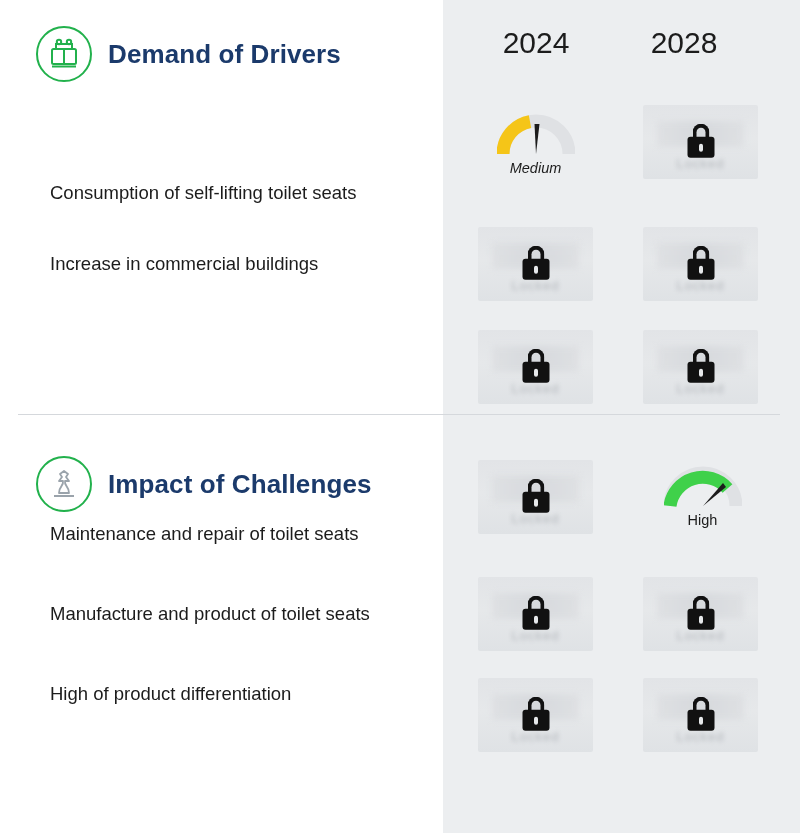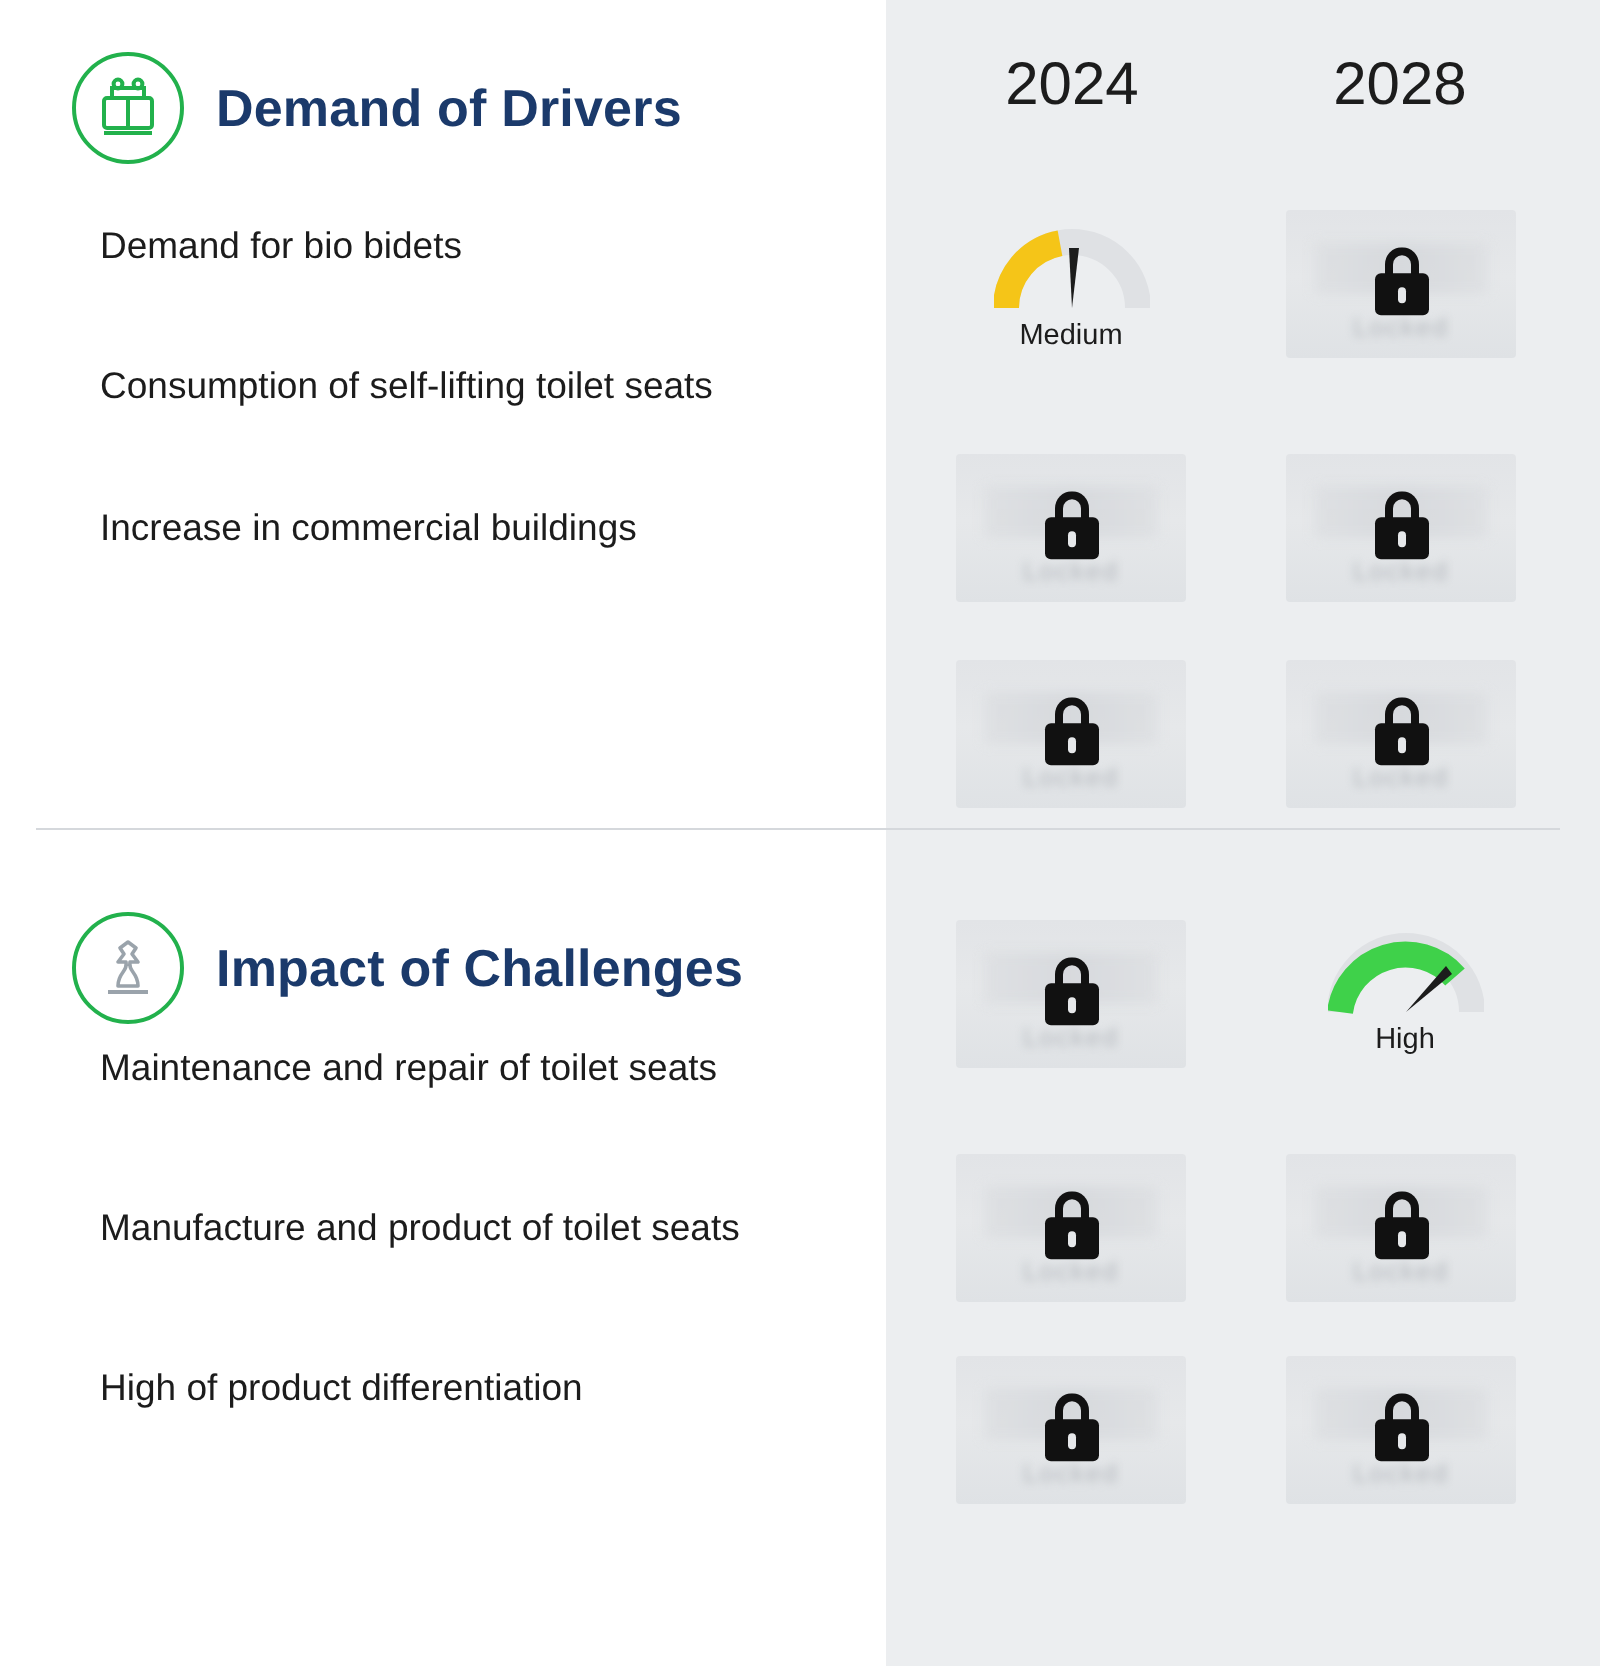--- a/index.html
+++ b/index.html
@@ -66,21 +66,21 @@
   
   .col-head {
     position: absolute;
     top: 26px;
     width: 120px;
     text-align: center;
     font-size: 30px;
     color: #1c1c1c;
   }
   #col-2024 { left: 476px; }
-  #col-2028 { left: 640px; text-align: center; }
+  #col-2028 { left: 624px; text-align: center; }
 
   
   .cell {
     position: absolute;
     width: 115px; height: 74px;
   }
   .cell.locked {
     background: linear-gradient(180deg,#e2e4e7 0%, #e6e8ea 45%, #dfe2e5 100%);
     border-radius: 2px;
     overflow: hidden;
@@ -170,25 +170,24 @@
         <line x1="17" y1="12" x2="17" y2="27" stroke="#22b14c" stroke-width="2"></line>
         <path d="M9 12 L9 7 L25 7 L25 12" fill="none" stroke="#22b14c" stroke-width="2"></path>
         <circle cx="12" cy="5" r="2.2" fill="none" stroke="#22b14c" stroke-width="2"></circle>
         <circle cx="22" cy="5" r="2.2" fill="none" stroke="#22b14c" stroke-width="2"></circle>
         <line x1="5" y1="29.5" x2="29" y2="29.5" stroke="#22b14c" stroke-width="2"></line>
       </svg>
     </span>
     <span class="sec-title">Demand of Drivers</span>
   </div>
 
-  <div class="row-label" style="top:108px;">Demand for bio bidets</div>
   <div class="row-label" style="top:178px;">Consumption of self-lifting toilet seats</div>
   <div class="row-label" style="top:249px;">Increase in commercial buildings</div>
 
-  <div class="gauge-wrap" style="left:478px; top:110px;">
+  <div class="gauge-wrap" style="left:478px; top:110px;font-style:italic;">
     <svg class="gauge-svg" width="78" height="48" viewBox="0 0 78 48" aria-hidden="true">
       <path d="M6 44 A33 33 0 0 1 72 44" fill="none" stroke="#dfe1e4" stroke-width="13" stroke-linecap="butt"></path>
       <path d="M6 44 A33 33 0 0 1 33 11.6" fill="none" stroke="#f5c518" stroke-width="13" stroke-linecap="butt"></path>
       <path d="M39 44 L37.5 14 L42.5 14 Z" fill="#1c1c1c"></path>
     </svg>
     <div class="gauge-label">Medium</div>
   </div>
 
   <div class="cell locked" style="left:643px; top:105px;">
     <div class="blur-bar"></div>

